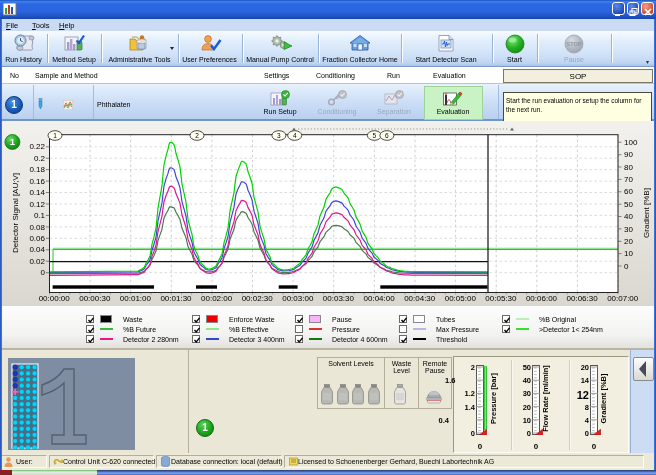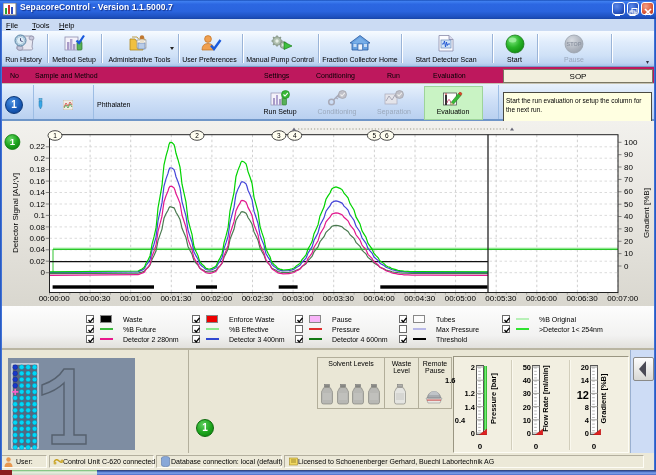--- a/index.html
+++ b/index.html
@@ -14,21 +14,21 @@
 .menubar{left:0;top:19px;width:656px;height:12px;background:#cbdbf3;font-size:7.5px;color:#000;}
 .menubar span{position:absolute;top:2px;}
 
 .toolbar{left:0;top:31px;width:656px;height:36px;background:linear-gradient(180deg,#f7fbff 0%,#e1edfc 30%,#cfe1f7 70%,#bed4f2 92%,#a8c4e8 100%);border-bottom:1px solid #7b9cc9;box-sizing:border-box;}
 .tbtn{position:absolute;top:0;height:35px;text-align:center;font-size:7px;color:#000;}
 .tbtn .lbl{position:absolute;bottom:3px;width:100%;left:0;}
 .tbtn svg{position:absolute;top:3px;left:50%;transform:translateX(-50%);}
 .tsep{position:absolute;top:3px;width:1px;height:29px;background:#9ab4d8;box-shadow:1px 0 0 #fff;}
 .disab{color:#9aa8bc;}
 
-.hdrrow{left:0;top:67px;width:656px;height:17px;background:#be185d;border-bottom:1px solid #c6c3b2;box-sizing:border-box;font-size:7px;color:#000;}
+.hdrrow{left:0;top:67px;width:656px;height:17px;background:#ffffff;border-bottom:1px solid #c6c3b2;box-sizing:border-box;font-size:7px;color:#000;}
 .hdrrow span{position:absolute;top:5px;}
 .sopbox{position:absolute;left:503px;top:1.5px;width:150px;height:14px;border:1px solid #7a7764;background:#f2efde;text-align:center;font-size:8px;padding-top:2.5px;box-sizing:border-box;}
 
 .wizrow{left:0;top:84px;width:656px;height:37px;background:linear-gradient(180deg,#e8f1fc 0%,#cfe0f7 45%,#b9d0f0 100%);border-bottom:2px solid #6f96c8;box-sizing:border-box;}
 .wiz-sep{position:absolute;top:1px;width:1px;height:34px;background:#9dbde4;}
 .numcirc{position:absolute;left:5px;top:96px;width:16px;height:16px;border-radius:50%;background:radial-gradient(circle at 38% 30%,#4a90e0 0%,#1a5cb8 55%,#0a3c8c 100%);border:1px solid #0a3576;color:#fff;font-size:10px;font-weight:bold;text-align:center;line-height:16px;}
 .wbtn{position:absolute;top:86px;width:54px;height:33px;text-align:center;font-size:7px;}
 .wbtn svg{display:block;margin:4px auto 0;}
 .greenbox{position:absolute;left:424px;top:86px;width:59px;height:34px;background:#c9f3c4;border:1px solid #9ed49a;box-sizing:border-box;}
 .tooltip{position:absolute;left:503px;top:92px;width:149px;height:31px;background:#ffffe1;border:1px solid #4a4a42;box-sizing:border-box;font-size:6.5px;padding:3px 2px;line-height:1.4;}
@@ -60,21 +60,20 @@
 <body>
 <div class="win">
 
   <div class="abs titlebar"></div>
   <svg class="abs" style="left:3px;top:3px" width="14" height="13" viewBox="0 0 14 13">
     <rect x="0" y="0" width="13" height="12" fill="#fff" stroke="#777"></rect>
     <rect x="2" y="5" width="2" height="6" fill="#2fa32f"></rect>
     <rect x="5" y="2" width="2" height="9" fill="#d03030"></rect>
     <rect x="8" y="4" width="2" height="7" fill="#3050c0"></rect>
   </svg>
-  <div class="abs title-text">SepacoreControl - Version 1.1.5000.7</div>
   <div class="abs winbtn wb-blue" style="left:612px;"><svg width="10" height="10" viewBox="0 0 10 10" style="margin:1px 0 0 0px">
         <rect x="2" y="7" width="5" height="2" fill="#fff"></rect>
       </svg></div>
   <div class="abs winbtn wb-blue" style="left:626.5px;"><svg width="10" height="10" viewBox="0 0 10 10" style="margin:0 0 0 1px">
         <rect x="3" y="1.5" width="5" height="4.5" fill="none" stroke="#fff"></rect>
         <rect x="1" y="4" width="5" height="4.5" fill="none" stroke="#fff"></rect>
       </svg></div>
   <div class="abs winbtn wb-red" style="left:641px;"><svg width="10" height="10" viewBox="0 0 10 10" style="margin:1px 0 0 1px">
         <path d="M2 2 L8 8 M8 2 L2 8" stroke="#fff" stroke-width="1.6"></path>
       </svg></div>
@@ -684,21 +683,21 @@
 <path d="M2 12 L18 12 L16 17 L4 17 Z" fill="#e8e8e4" stroke="#909090" stroke-width="0.6"></path>
 <path d="M3.5 12 A6.5 6.5 0 0 1 16.5 12 Z" fill="#a8acb0" stroke="#70747a" stroke-width="0.6"></path>
 <path d="M5 9 A5.2 5.2 0 0 1 15 9" fill="#c0c4c8" stroke="none"></path>
 <rect x="3" y="13.5" width="14" height="1.2" fill="#c02020" opacity="0.7"></rect>
 </svg>
     <div class="gaugepanel"></div>
     <div class="abs" style="left:445px;top:13.0px;width:30px;text-align:right;font-size:7.5px;font-weight:bold">2</div>
 <div class="abs" style="left:445px;top:26.2px;width:30px;text-align:left;font-size:7.5px;font-weight:bold">1.6</div>
 <div class="abs" style="left:445px;top:39.4px;width:30px;text-align:right;font-size:7.5px;font-weight:bold">1.2</div>
 <div class="abs" style="left:445px;top:52.6px;width:30px;text-align:right;font-size:7.5px;font-weight:bold">1.4</div>
-<div class="abs" style="left:445px;top:65.8px;width:30px;text-align:center;font-size:7.5px;font-weight:bold">0.4</div>
+<div class="abs" style="left:419px;top:65.8px;width:30px;text-align:right;font-size:7.5px;font-weight:bold">0.4</div>
 <div class="abs" style="left:445px;top:79.0px;width:30px;text-align:right;font-size:7.5px;font-weight:bold">0</div>
 <div class="abs" style="left:476px;top:15px;width:8px;height:70px;background:#fff;border:1.2px solid #555;box-sizing:border-box"></div>
 <svg class="abs" style="left:476px;top:15px" width="8" height="70" viewBox="0 0 8 70">
         <line x1="2.2" y1="3.0" x2="4.8" y2="3.0" stroke="#999" stroke-width="0.7"></line>
         <line x1="2.2" y1="6.3" x2="4.8" y2="6.3" stroke="#999" stroke-width="0.7"></line>
         <line x1="2.2" y1="9.6" x2="4.8" y2="9.6" stroke="#999" stroke-width="0.7"></line>
         <line x1="2.2" y1="12.9" x2="4.8" y2="12.9" stroke="#999" stroke-width="0.7"></line>
         <line x1="2.2" y1="16.2" x2="4.8" y2="16.2" stroke="#999" stroke-width="0.7"></line>
         <line x1="2.2" y1="19.5" x2="4.8" y2="19.5" stroke="#999" stroke-width="0.7"></line>
         <line x1="2.2" y1="22.8" x2="4.8" y2="22.8" stroke="#999" stroke-width="0.7"></line>

